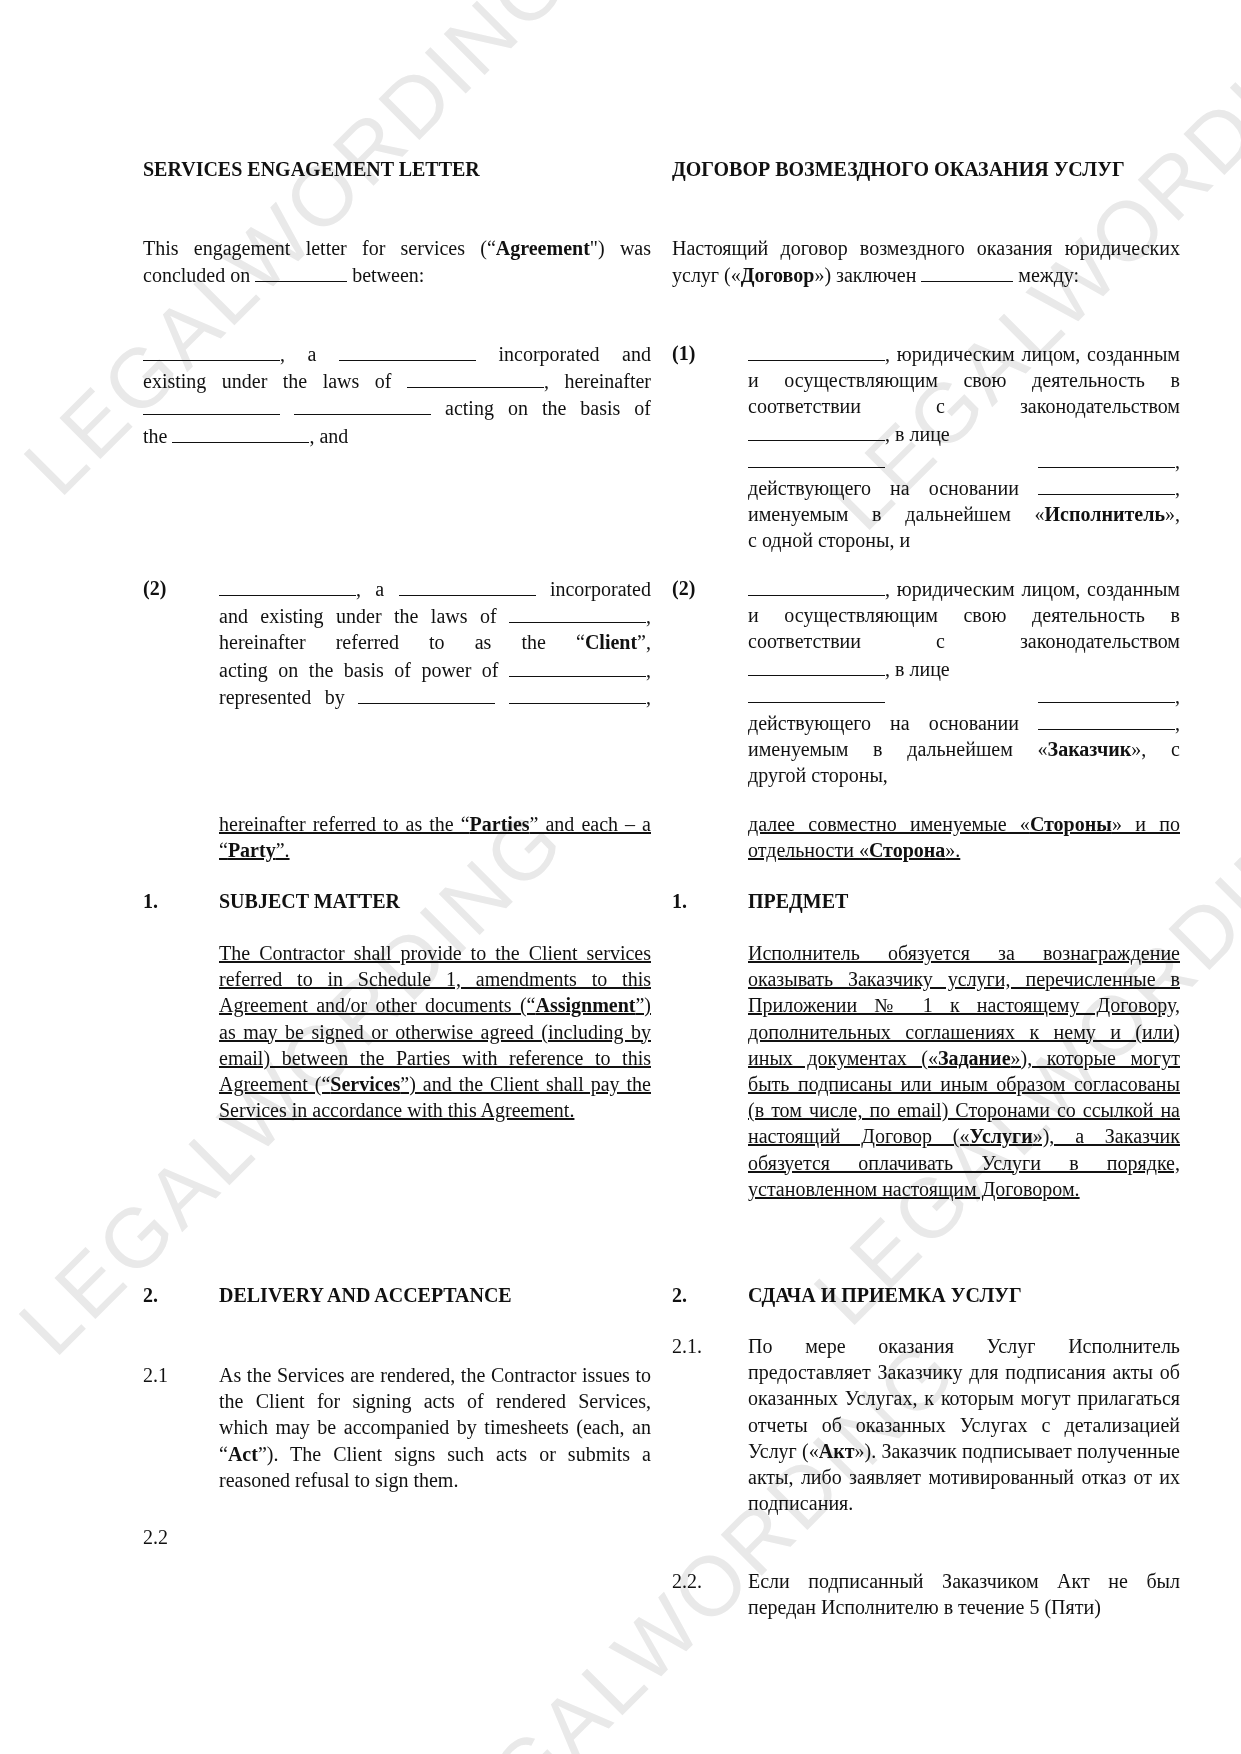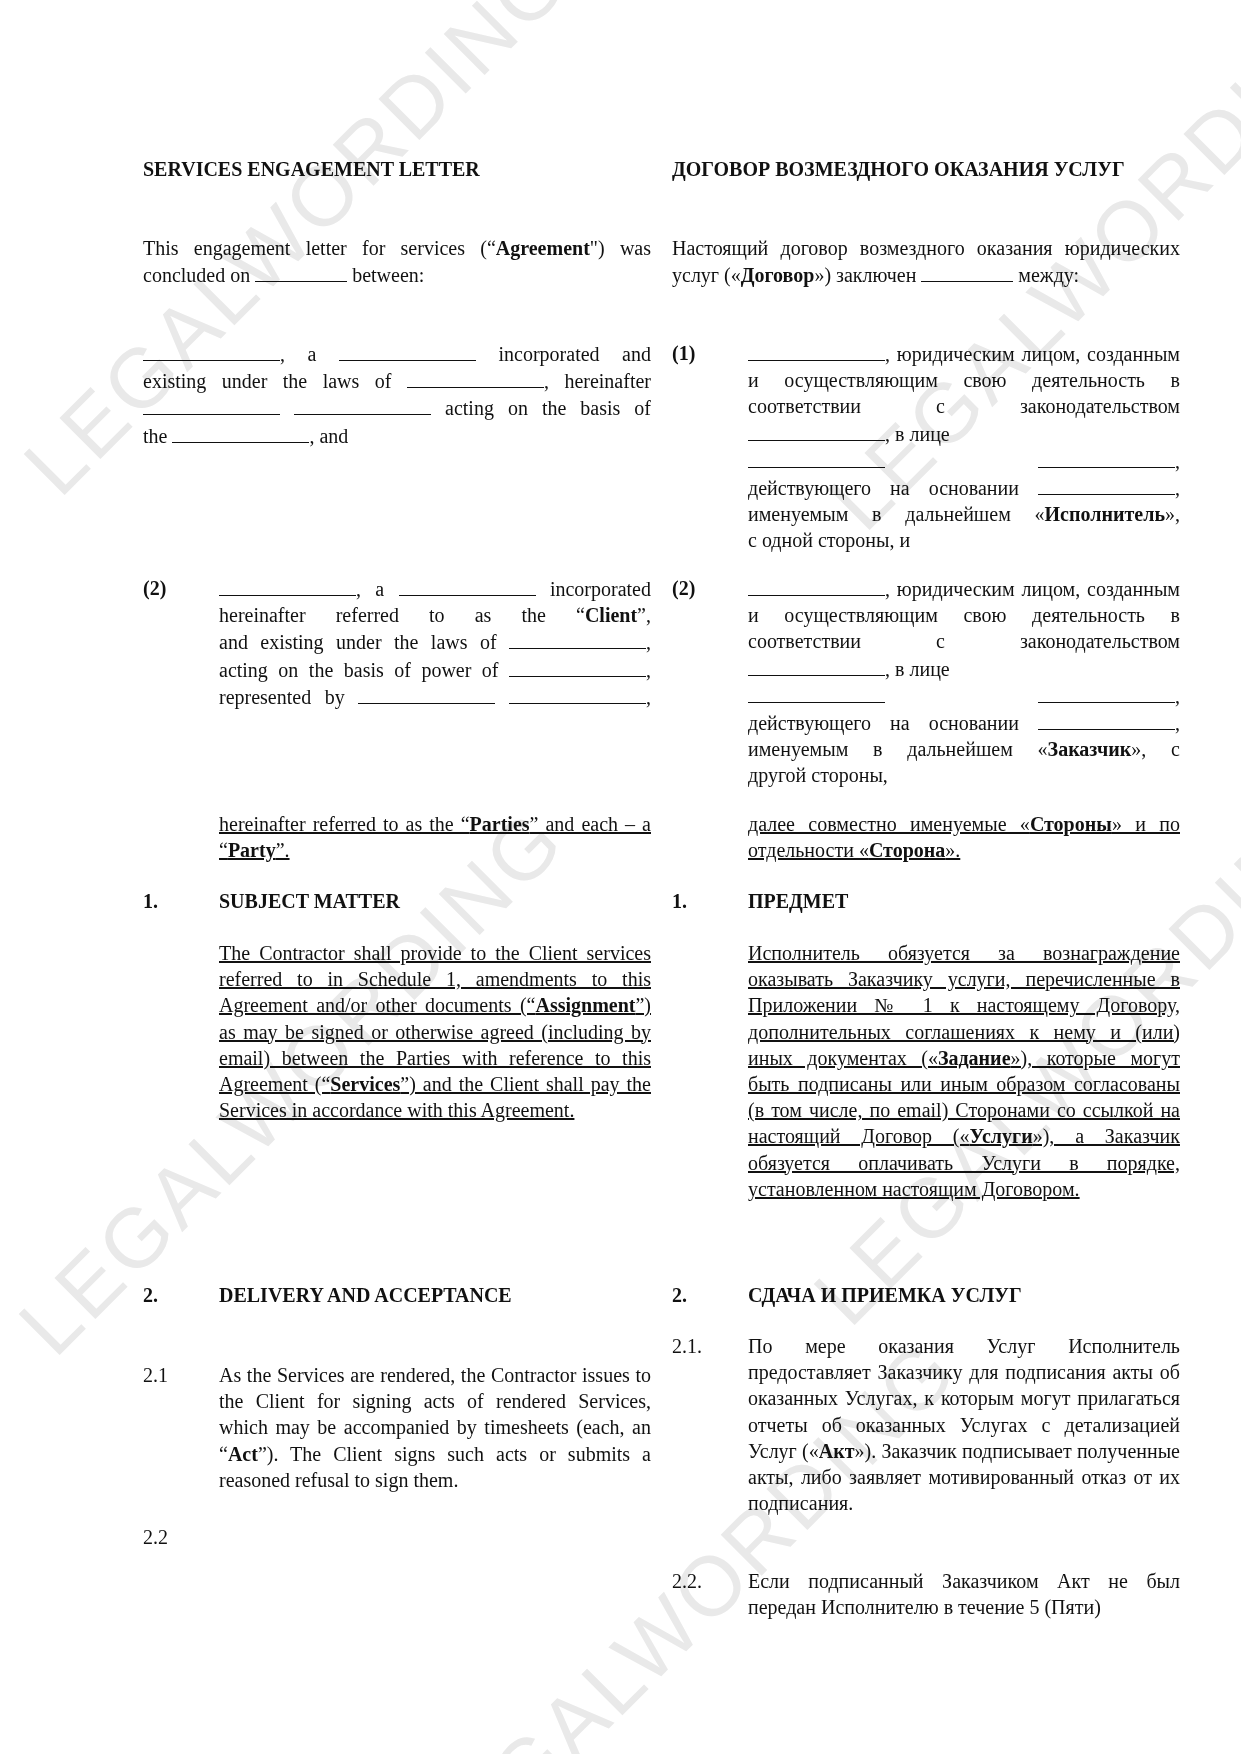--- a/index.html
+++ b/index.html
@@ -115,25 +115,25 @@
 
   <div class="blk num-row" style="top:575px;">
     <div class="num bold">(2)</div>
     <div class="body-txt">
       <div class="justify-line">
         <span class="blank" style="width:137px;"></span><span>, a</span>
         <span class="blank" style="width:137px;"></span>
         <span>incorporated</span>
       </div>
       <div class="justify-line">
+        <span>and existing under the laws of</span>
+        <span class="blank" style="width:137px;"></span>,
+      </div>
+      <div class="justify-line">
         <span>hereinafter referred to as the “</span><b>Client</b><span>”,</span>
-      </div>
-      <div class="justify-line">
-        <span>and existing under the laws of</span>
-        <span class="blank" style="width:137px;"></span>,
       </div>
       <div class="justify-line">
         <span>acting on the basis of power of</span>
         <span class="blank" style="width:137px;"></span>,
       </div>
       <div class="justify-line">
         <span>represented by</span>
         <span class="blank" style="width:137px;"></span>
         <span class="blank" style="width:137px;"></span>,
       </div>

